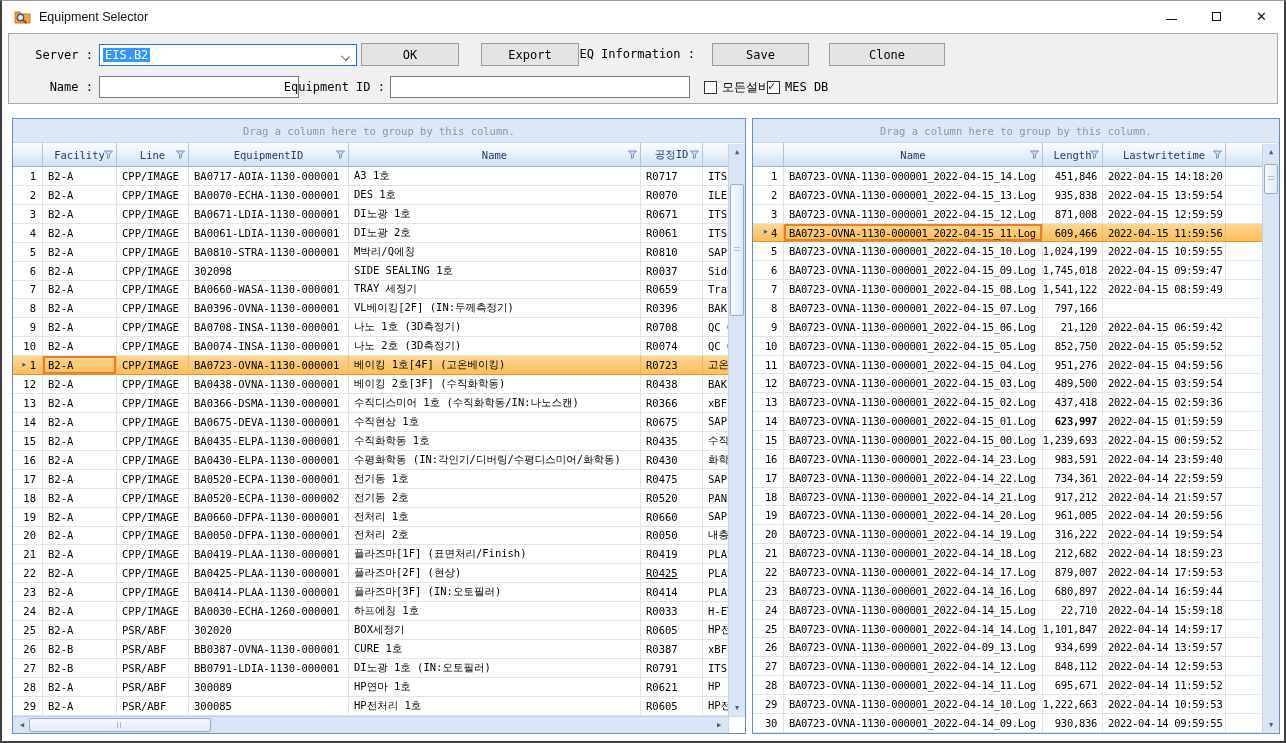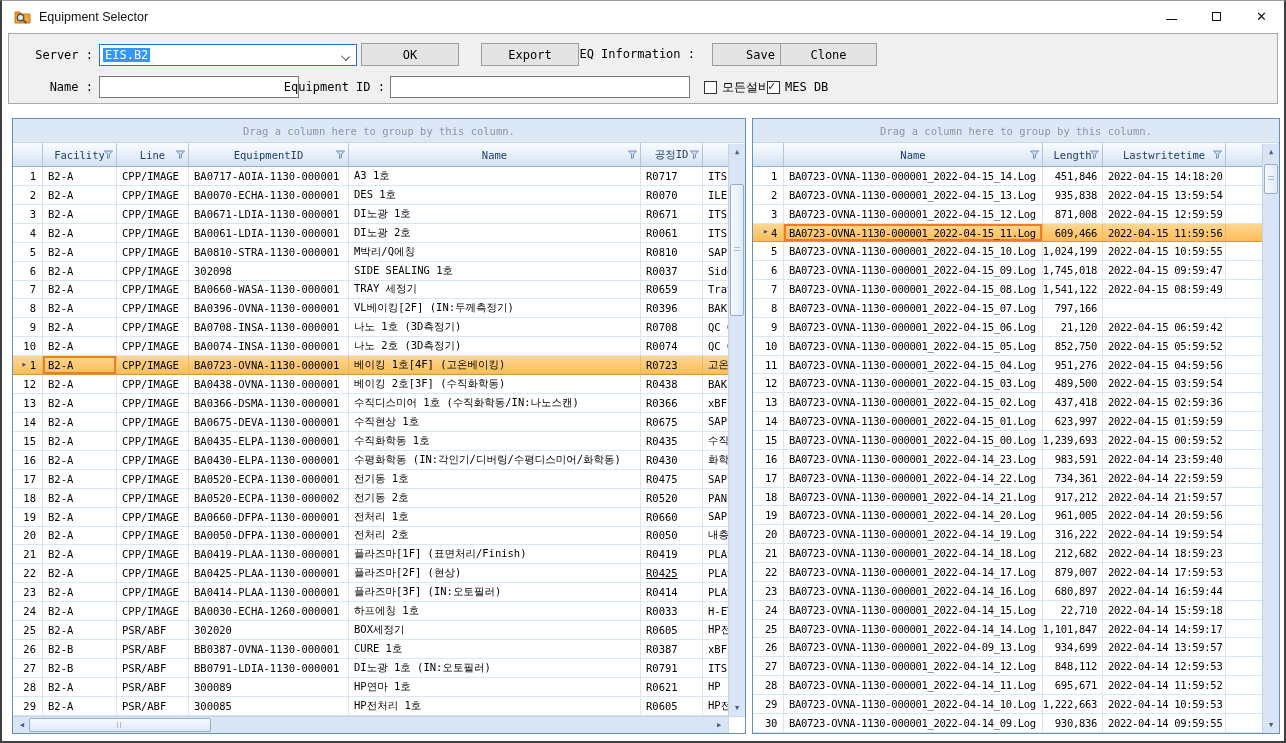--- a/index.html
+++ b/index.html
@@ -35,21 +35,21 @@
   .combo { position:absolute; left:90px; top:10px; width:258px; height:22px; background:#fff;
     border:1px solid #2a6fd3; display:flex; align-items:center; padding:0 3px; }
   .combo .sel-text { background:#3297fd; color:#fff; padding:0 2px; font-size:12px; }
   .combo .chev { position:absolute; right:7px; top:8px; width:7px; height:7px;
     border-right:1.4px solid #444; border-bottom:1.4px solid #444; transform:rotate(45deg) scale(1,0.8); }
   .btn { position:absolute; top:9px; height:23px; background:#e4e4e4; border:1px solid #9c9c9c;
     font-size:12px; color:#000; display:flex; align-items:center; justify-content:center; }
   .btn-ok     { left:352px; width:98px; }
   .btn-export { left:472px; width:98px;text-align:center; }
   .btn-save   { left:703px; width:97px; }
-  .btn-clone  { left:771px; width:97px; }
+  .btn-clone  { left:820px; width:116px; }
   .tinput { position:absolute; top:42px; height:22px; background:#fff; border:1px solid #7a7a7a;
     font-size:12px; padding:0 4px; font-family:"DejaVu Sans Mono", monospace; }
   .in-name { left:90px; width:200px; }
   .in-eqid { left:381px; width:300px; }
   .chk { position:absolute; top:42px; height:22px; display:flex; align-items:center; gap:5px; font-size:12px; }
   .chk-all { left:695px; }
   .chk-mes { left:758px; }
   .chkbox { width:13px; height:13px; background:#fff; border:1px solid #333; position:relative; }
   .chkbox.checked::after { content:"✓"; position:absolute; left:0px; top:-3px; font-size:12px; color:#111; }
 
@@ -673,21 +673,21 @@
           <div class="c" style="flex: 0 0 259px;">BA0723-OVNA-1130-000001_2022-04-15_02.Log</div>
           <div class="c ar" style="flex: 0 0 60px;">437,418</div>
           <div class="c" style="flex: 0 0 123px;">2022-04-15 02:59:36</div>
           <div class="c" style="flex: 0 0 53px;"></div>
         </div>
         <div class="r">
           <div class="c rn" style="flex: 0 0 31px;">
             <span>14</span>
           </div>
           <div class="c" style="flex: 0 0 259px;">BA0723-OVNA-1130-000001_2022-04-15_01.Log</div>
-          <div class="c ar" style="flex: 0 0 60px;">623,997</div>
+          <div class="c ar" style="flex: 0 0 60px; font-weight: bold;">623,997</div>
           <div class="c" style="flex: 0 0 123px;">2022-04-15 01:59:59</div>
           <div class="c" style="flex: 0 0 53px;"></div>
         </div>
         <div class="r">
           <div class="c rn" style="flex: 0 0 31px;">
             <span>15</span>
           </div>
           <div class="c" style="flex: 0 0 259px;">BA0723-OVNA-1130-000001_2022-04-15_00.Log</div>
           <div class="c ar" style="flex: 0 0 60px;">1,239,693</div>
           <div class="c" style="flex: 0 0 123px;">2022-04-15 00:59:52</div>

